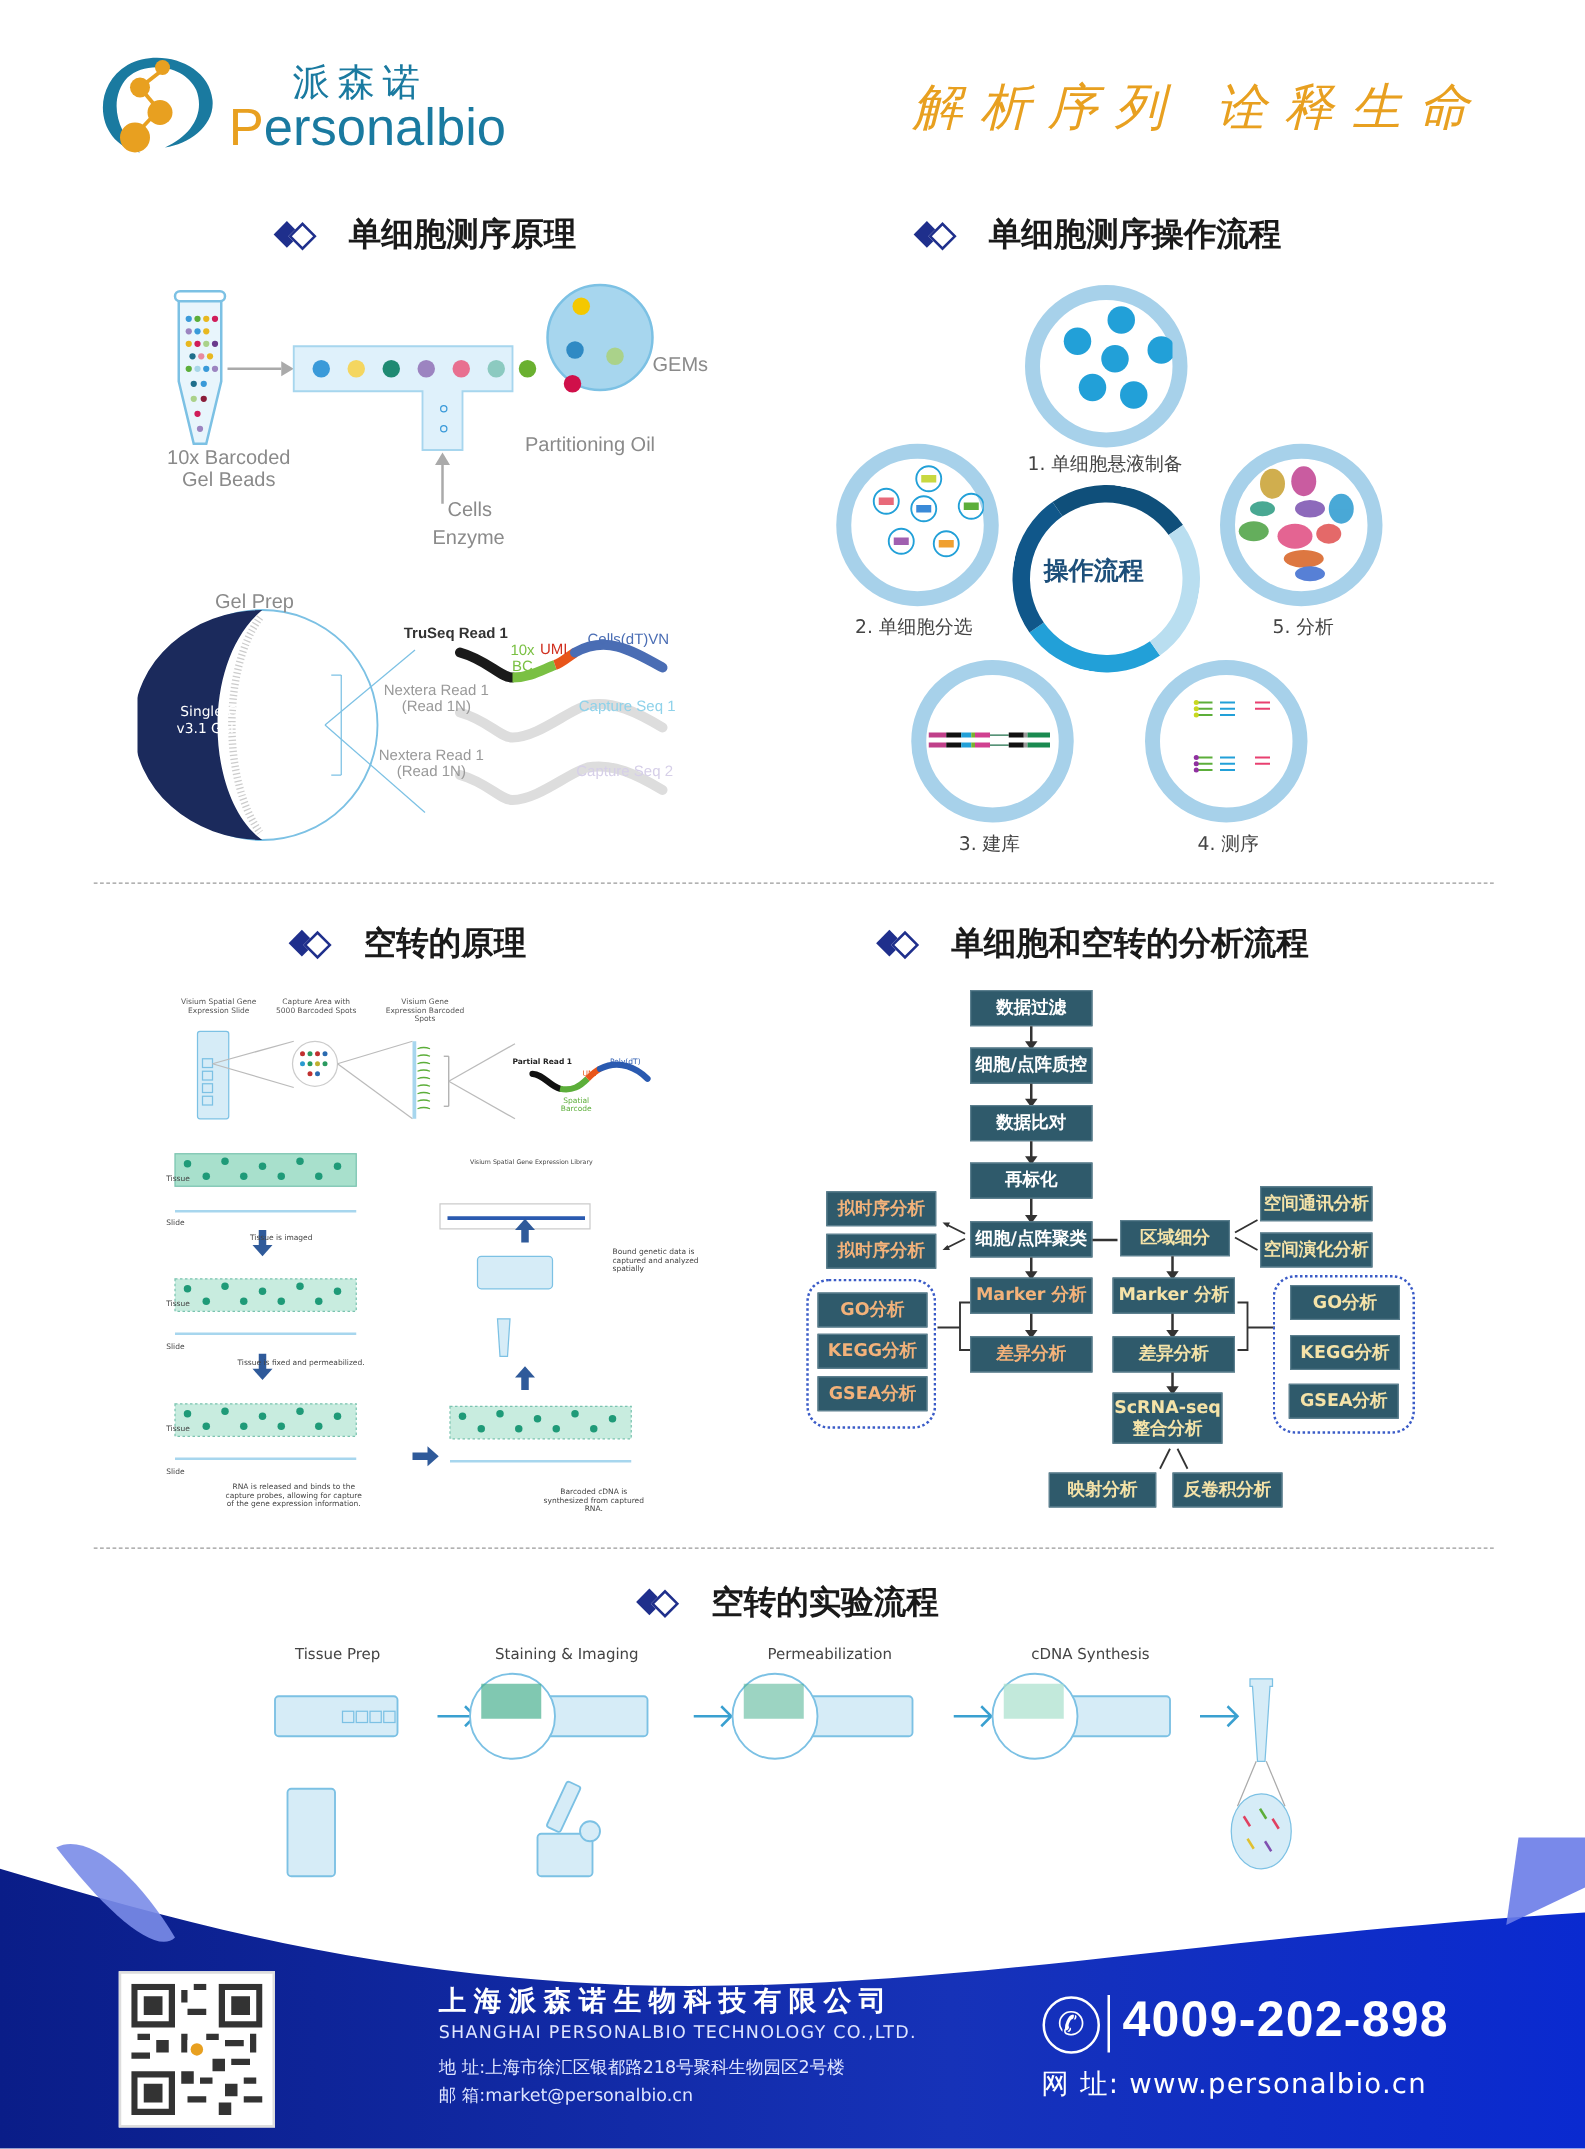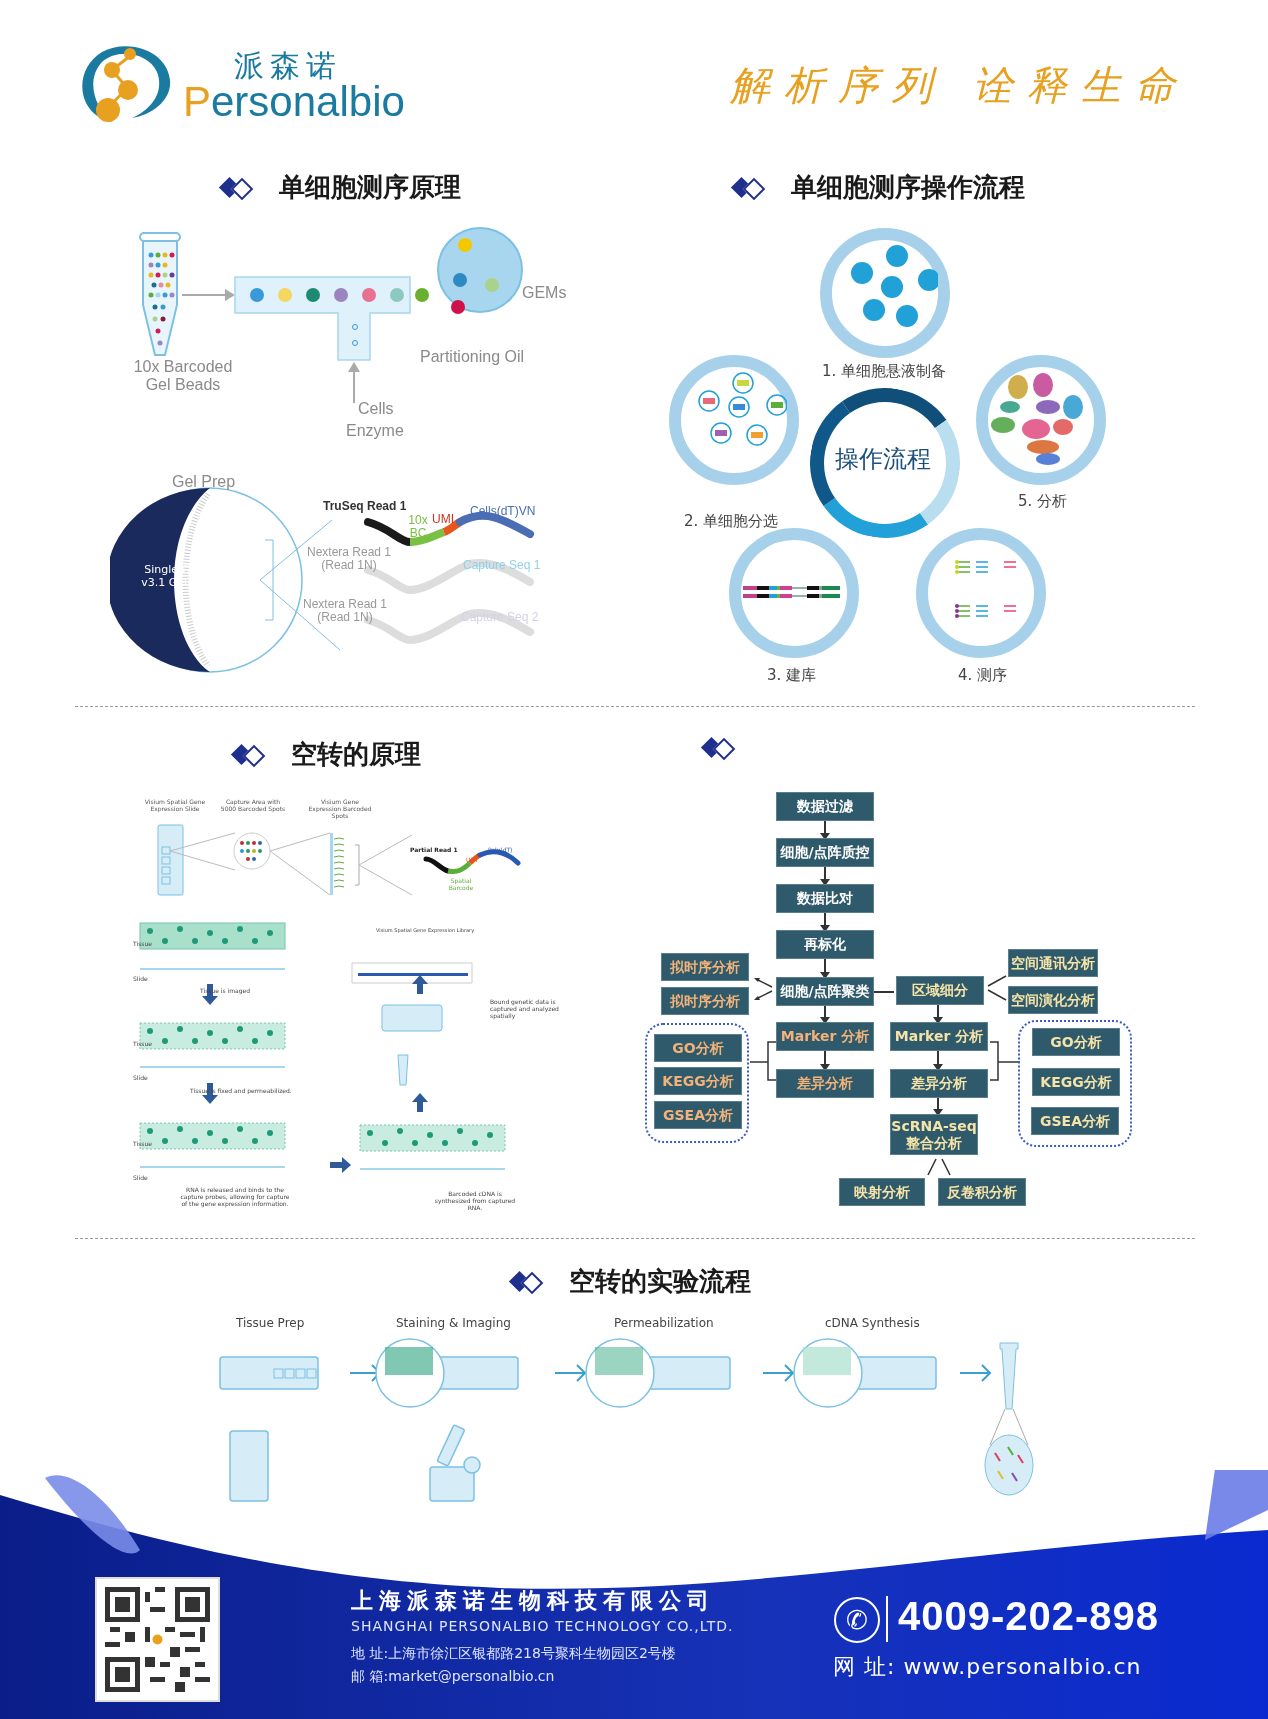--- a/index.html
+++ b/index.html
@@ -242,35 +242,36 @@
         <ellipse cx="85" cy="40" rx="10" ry="12" fill="#2a9ad0"></ellipse>
         <ellipse cx="15" cy="58" rx="12" ry="8" fill="#4aa040"></ellipse>
         <ellipse cx="48" cy="62" rx="14" ry="10" fill="#e04a80"></ellipse>
         <ellipse cx="75" cy="60" rx="10" ry="8" fill="#e05050"></ellipse>
         <ellipse cx="55" cy="80" rx="16" ry="7" fill="#d86020"></ellipse>
         <ellipse cx="60" cy="92" rx="12" ry="6" fill="#3a6ad0"></ellipse>
       </g>
   </svg>
 </div>
 <div class="abs" style="left:810px;top:388px;width:150px;height:150px;border-radius:50%;border:14px solid transparent;border-top-color:#0f4f7a;border-left-color:#10578a;border-bottom-color:#22a0d8;border-right-color:#b9def0;transform:rotate(10deg)"></div>
-<div class="abs" style="left:835px;top:443px;font-size:24px;font-weight:normal;color:#1d4f7a">操作流程</div>
+<div class="abs" style="left:835px;top:443px;font-size:20px;font-weight:bold;color:#1d4f7a">操作流程</div>
 <div class="step-lbl" style="left:822px;top:362px">1. 单细胞悬液制备</div>
-<div class="step-lbl" style="left:684px;top:512px">2. 单细胞分选</div>
+<div class="step-lbl" style="left:684px;top:492px">2. 单细胞分选</div>
 <div class="step-lbl" style="left:767px;top:666px">3. 建库</div>
 <div class="step-lbl" style="left:958px;top:666px">4. 测序</div>
 <div class="step-lbl" style="left:1018px;top:492px">5. 分析</div>
 
 <div class="dash" style="top:706px"></div>
 
 <div class="sec-title" style="left:232px;top:737px">
   <span class="diamond"></span>
   <span>空转的原理</span>
 </div>
 <div class="sec-title" style="left:702px;top:737px">
   <span class="diamond"></span>
+  <span>单细胞和空转的分析流程</span>
 </div>
 
 <div class="abs" style="left:130px;top:795px;width:440px;height:410px;font-family:'Liberation Sans',sans-serif;">
   <svg width="440" height="410">
     <rect x="28" y="30" width="25" height="70" rx="2" fill="#d6ecf7" stroke="#7cc1e4"></rect>
     <rect x="32" y="52" width="8" height="7" fill="none" stroke="#7cc1e4"></rect>
       <rect x="32" y="62" width="8" height="7" fill="none" stroke="#7cc1e4"></rect>
       <rect x="32" y="72" width="8" height="7" fill="none" stroke="#7cc1e4"></rect>
       <rect x="32" y="82" width="8" height="7" fill="none" stroke="#7cc1e4"></rect>
     <line x1="40" y1="56" x2="105" y2="38" stroke="#bbb"></line>

